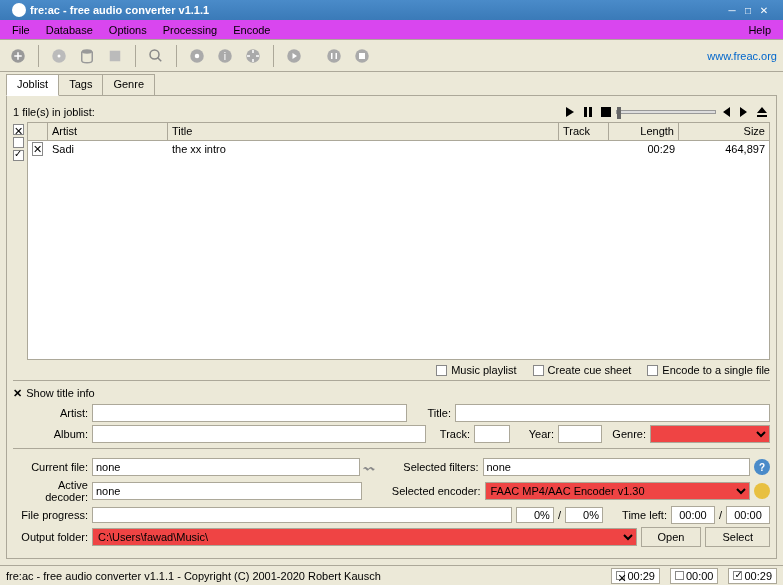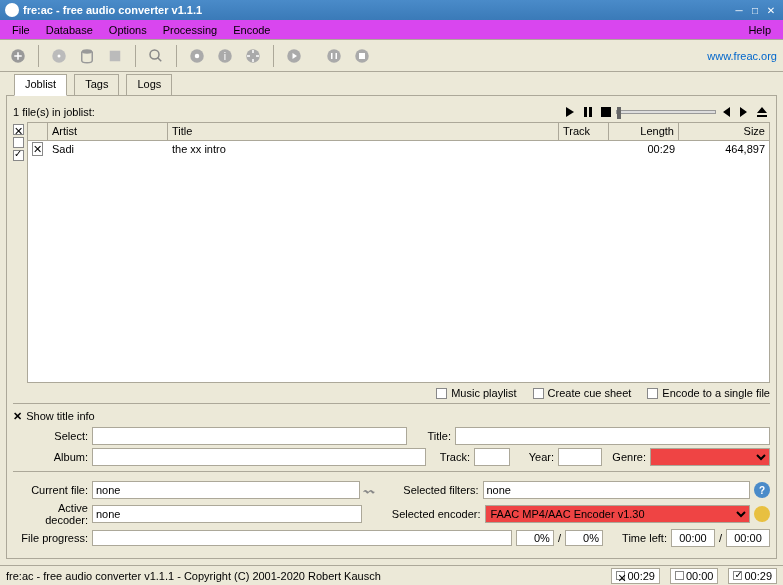--- a/index.html
+++ b/index.html
@@ -1,32 +1,32 @@
 <!DOCTYPE html>
 <html><head>
 <meta charset="utf-8">
 <style>
 * { box-sizing: border-box; margin: 0; padding: 0; }
 body { font-family: Tahoma, Arial, sans-serif; font-size: 11px; background: #fff; width: 783px; height: 585px; overflow: hidden; display: flex; flex-direction: column; }
-.titlebar { background: linear-gradient(#4a8bc9, #3a7ab8); color: #fff; height: 20px; display: flex; align-items: center; padding: 0 5px; }
+.titlebar { background: linear-gradient(#4a8bc9, #3a7ab8); color: #fff; height: 20px; display: flex; align-items: center; padding: 0 12px; }
 .titlebar .icon { width: 14px; height: 14px; background: #fff; border-radius: 50%; margin-right: 4px; }
 .titlebar .title { flex: 1; font-weight: bold; }
 .titlebar .winbtns { display: flex; gap: 2px; }
 .titlebar .winbtn { width: 14px; height: 14px; display: flex; align-items: center; justify-content: center; cursor: pointer; font-size: 10px; }
 .menubar { background: #d946ef; border-bottom: 1px solid #aca899; height: 20px; display: flex; align-items: center; padding: 0 4px; }
 .menubar .menu { padding: 2px 8px; cursor: pointer; }
 .menubar .spacer { flex: 1; }
 .toolbar { background: #ece9d8; border-bottom: 1px solid #aca899; height: 32px; display: flex; align-items: center; padding: 2px 6px; gap: 4px; }
 .tbbtn { width: 24px; height: 24px; border: 1px solid transparent; border-radius: 3px; display: flex; align-items: center; justify-content: center; cursor: pointer; }
 .tbbtn svg { width: 18px; height: 18px; }
 .tbsep { width: 1px; height: 22px; background: #aca899; margin: 0 4px; }
 .link { color: #0066cc; text-decoration: none; cursor: pointer; }
 .main { flex: 1; background: #ece9d8; padding: 2px 6px 6px 6px; display: flex; flex-direction: column; }
 .tabs { display: flex; height: 22px; }
-.tab { padding: 3px 10px; border: 1px solid #aca899; background: #ece9d8; cursor: pointer; margin-right: -1px; border-bottom: none; margin-left: 8px; }
+.tab { padding: 3px 10px; border: 1px solid #aca899; background: #ece9d8; cursor: pointer; margin-right: -1px; border-bottom: none; }
 .tab.active { background: #fff; position: relative; z-index: 2; border-bottom: 1px solid #fff; }
 .tabcontent { border: 1px solid #aca899; background: #ece9d8; flex: 1; margin-top: -1px; padding: 6px; display: flex; flex-direction: column; }
 .statusline { display: flex; align-items: center; height: 20px; gap: 6px; }
 .pcontrols { display: flex; gap: 2px; align-items: center; }
 .pctrl { width: 16px; height: 16px; cursor: pointer; display: flex; align-items: center; justify-content: center; }
 .slider { width: 100px; height: 4px; background: #ddd; border: 1px solid #999; position: relative; cursor: pointer; }
 .slider .thumb { position: absolute; left: 0; top: -4px; width: 4px; height: 12px; background: #666; }
 .table { border: 1px solid #aca899; background: #fff; flex: 1; display: flex; flex-direction: column; }
 .thead { display: flex; background: #ece9d8; border-bottom: 1px solid #aca899; height: 18px; }
 .th { padding: 2px 4px; border-right: 1px solid #aca899; font-weight: normal; }
@@ -155,21 +155,21 @@
       </svg>
     </div>
   <div class="spacer" style="flex:1"></div>
   <a class="link">www.freac.org</a>
 </div>
 
 <div class="main">
   <div class="tabs">
     <div class="tab active">Joblist</div>
     <div class="tab">Tags</div>
-    <div class="tab">Logs</div>
+    <div class="tab">Genre</div>
   </div>
   <div class="tabcontent">
     <div class="statusline">
       <span>1 file(s) in joblist:</span>
       <div style="flex:1"></div>
       <div class="pcontrols">
         <div class="pctrl">
             <svg width="12" height="12" viewBox="0 0 12 12">
               <path d="M2 1l8 5-8 5z" fill="#000"></path>
             </svg>
@@ -245,21 +245,21 @@
         </div>
       <div class="chklabel">
           <span class="chk"></span>
           <span>Encode to a single file</span>
         </div>
     </div>
 
     <div class="section">
       <div style="margin-bottom:4px"><span class="close-x">✕</span><span>Show title info</span></div>
       <div class="formrow">
-        <label>Select:</label>
+        <label>Artist:</label>
         <input class="textinput" style="flex: 1 1 0%;">
         <label class="short">Title:</label>
         <input class="textinput" style="flex: 1 1 0%;">
       </div>
       <div class="formrow">
         <label>Album:</label>
         <input class="textinput" style="flex: 1 1 0%;">
         <label class="short">Track:</label>
         <input class="textinput" style="width: 36px;">
         <label class="short">Year:</label>
@@ -288,20 +288,26 @@
       <div class="formrow">
         <label>File progress:</label>
         <div class="progress"></div>
         <span class="pct">0%</span>
         <span>/</span>
         <span class="pct">0%</span>
         <label style="width:60px;text-align:right">Time left:</label>
         <input class="textinput" style="width: 44px; text-align: center;" readonly="" value="00:00">
         <span>/</span>
         <input class="textinput" style="width: 44px; text-align: center;" readonly="" value="00:00">
+      </div>
+      <div class="formrow">
+        <label>Output folder:</label>
+        <select class="select" style="flex:1"><option>C:\Users\fawad\Music\</option></select>
+        <button class="btn">Open</button>
+        <button class="btn">Select</button>
       </div>
     </div>
   </div>
 </div>
 
 <div class="statusbar">
   <span style="flex:1">fre:ac - free audio converter v1.1.1 - Copyright (C) 2001-2020 Robert Kausch</span>
   <span class="sfield">
       <span class="chk" style="width:9px;height:9px">✕</span>
       <span>00:29</span>

